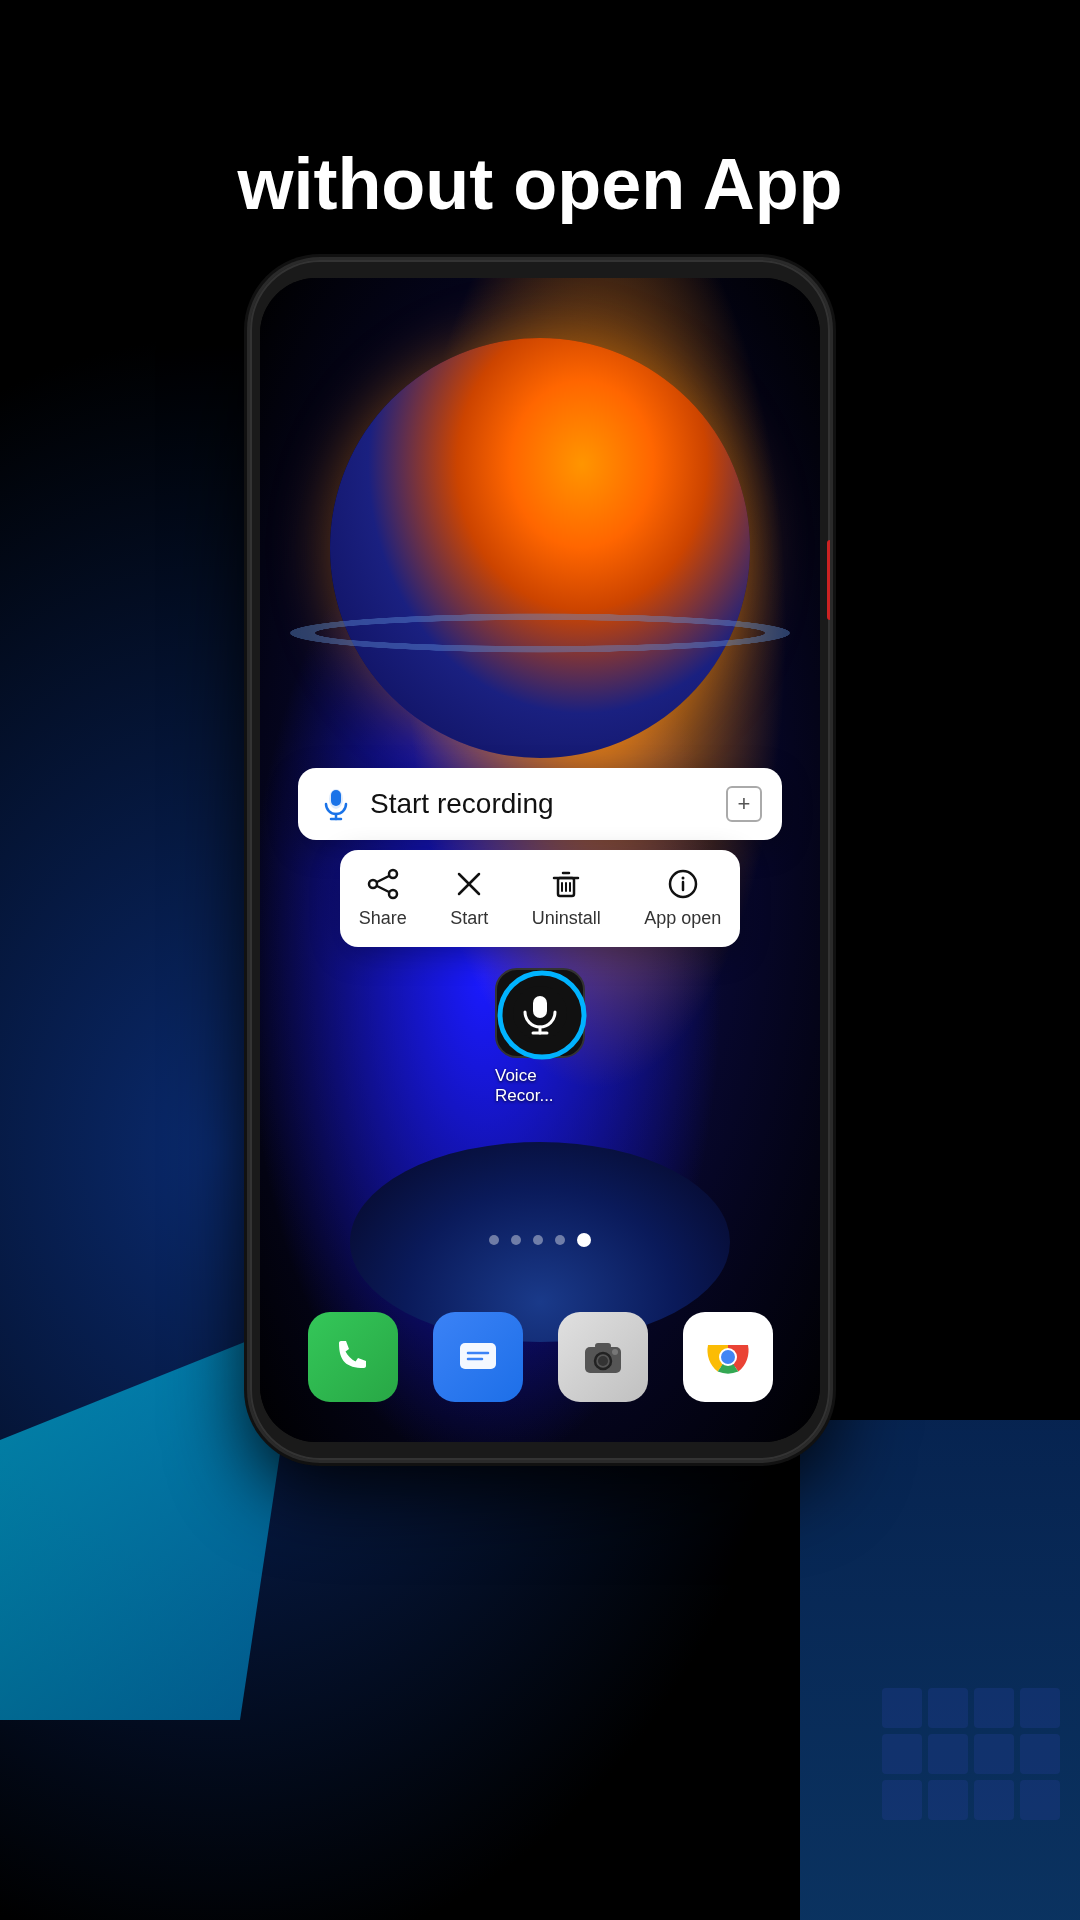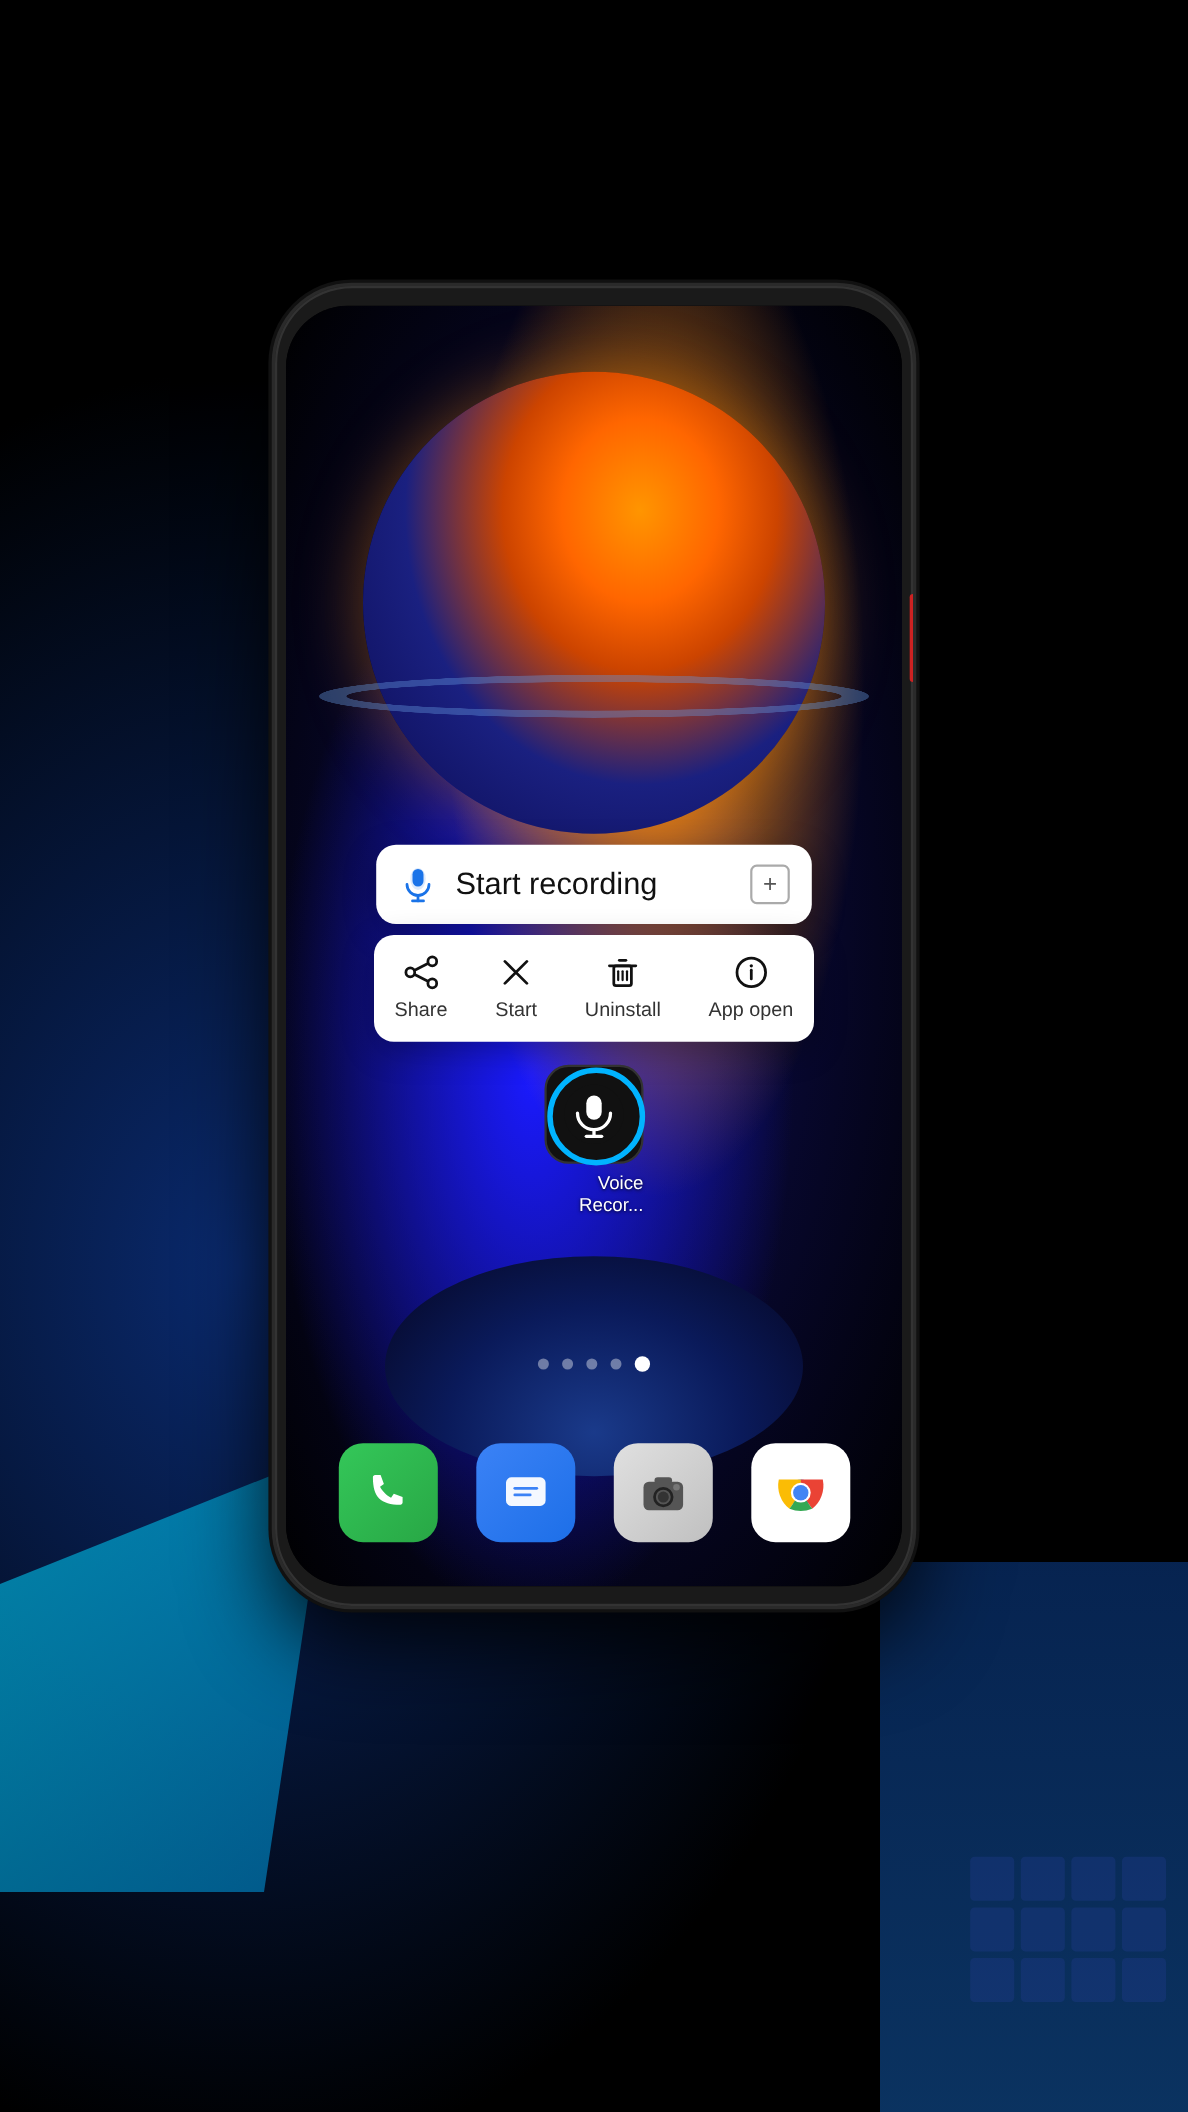--- a/index.html
+++ b/index.html
@@ -164,21 +164,21 @@
       border-radius: 50%;
       background: radial-gradient(ellipse at 50% 80%, #1a3a8a 0%, #0a1a5a 50%, #050520 100%);
     }
 
     
     .context-menu-top {
       position: absolute;
       top: 490px;
       left: 50%;
       transform: translateX(-50%);
-      width: 396px;
+      width: 484px;
       background: #fff;
       border-radius: 18px;
       padding: 0 20px;
       height: 72px;
       display: flex;
       align-items: center;
       gap: 16px;
       box-shadow: 0 8px 30px rgba(0,0,0,0.3);
     }
 
@@ -289,21 +289,21 @@
       border-radius: 50%;
       border: 2px solid #fff;
       display: flex;
       align-items: center;
       justify-content: center;
     }
 
     .app-icon-name {
       font-size: 17px;
       color: #fff;
-      text-align: right;
+      text-align: left;
       max-width: 90px;
       text-shadow: 0 1px 3px rgba(0,0,0,0.8);
     }
 
     
     .page-dots {
       position: absolute;
       bottom: 195px;
       left: 50%;
       transform: translateX(-50%);
@@ -375,20 +375,21 @@
     <div class="sq"></div>
   <div class="sq"></div>
     <div class="sq"></div>
     <div class="sq"></div>
     <div class="sq"></div>
 </div>
 
 <div class="header-title">
   <h1>
     <br>
+    <span>without open App</span>
   </h1>
 </div>
 
 <div class="phone-frame">
   <div class="side-button"></div>
 
   <div class="phone-screen">
 
     <div class="wallpaper"></div>
 

